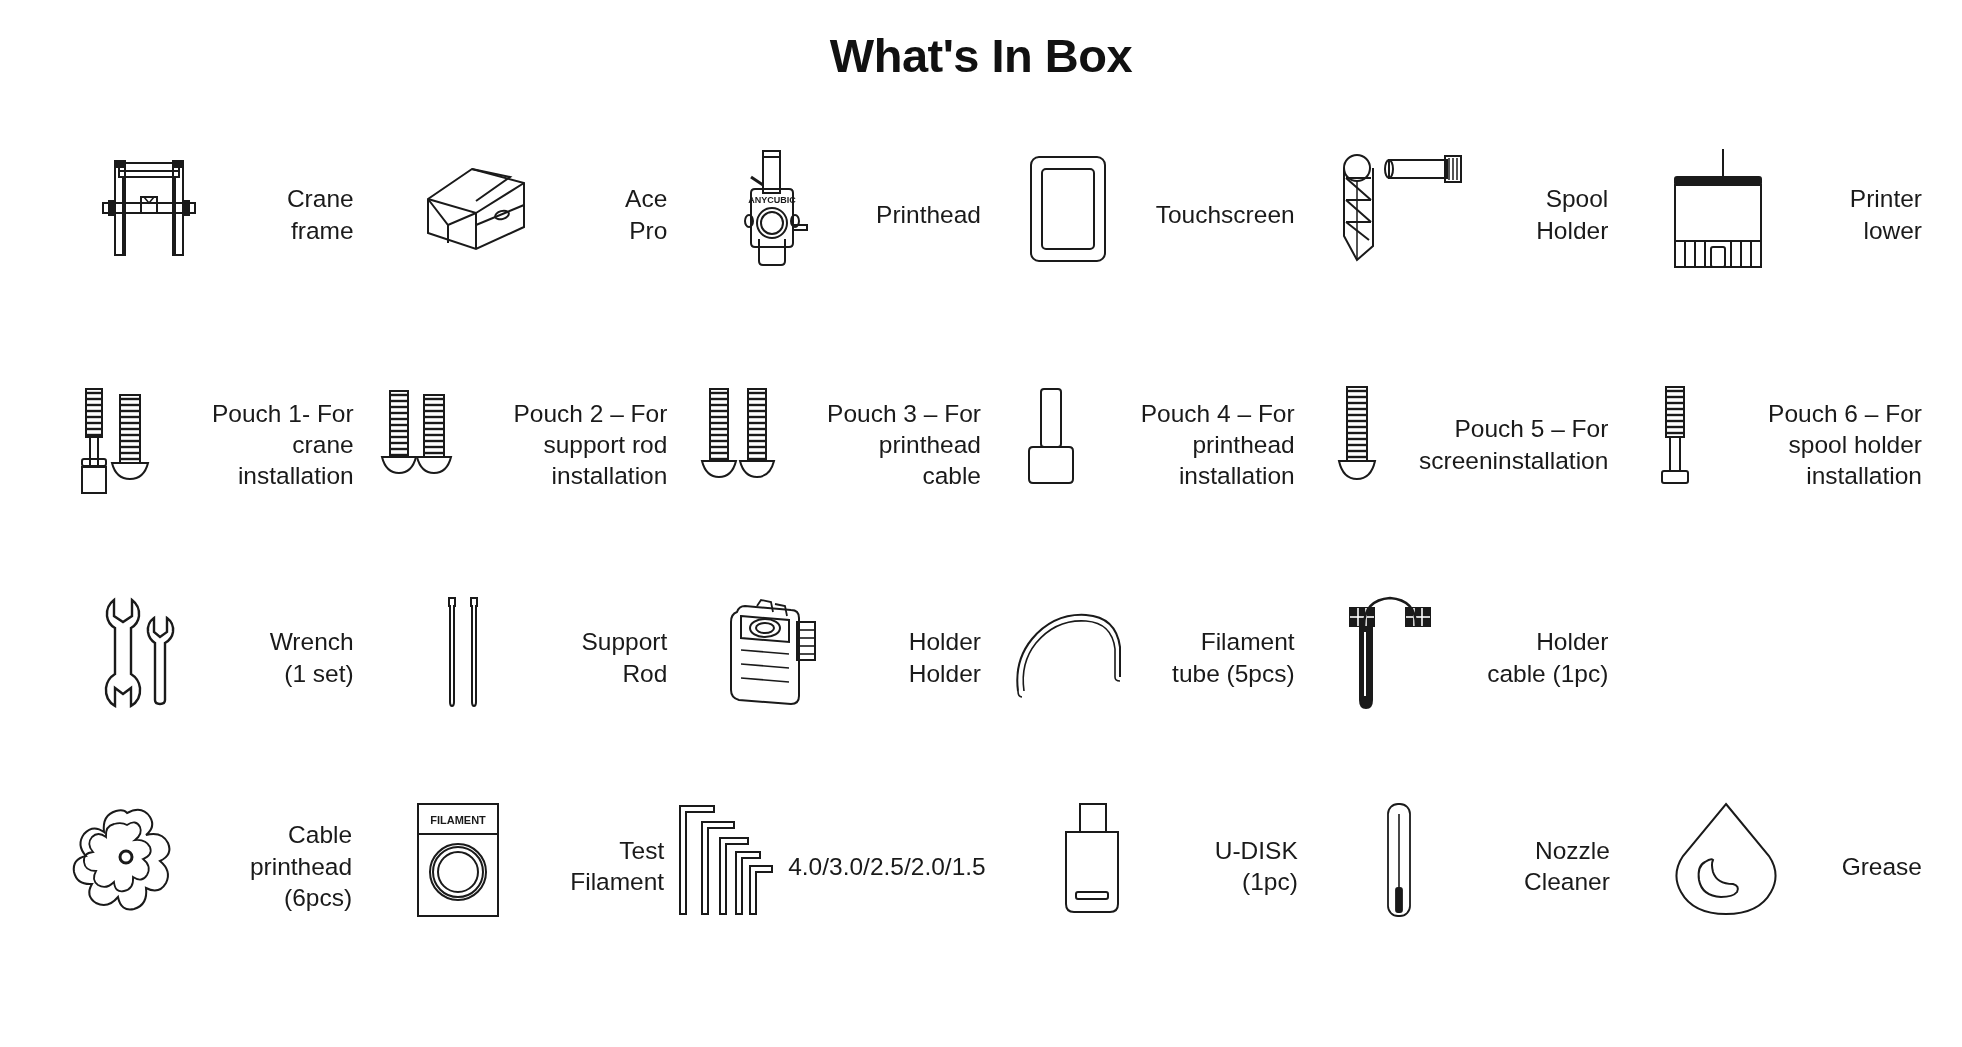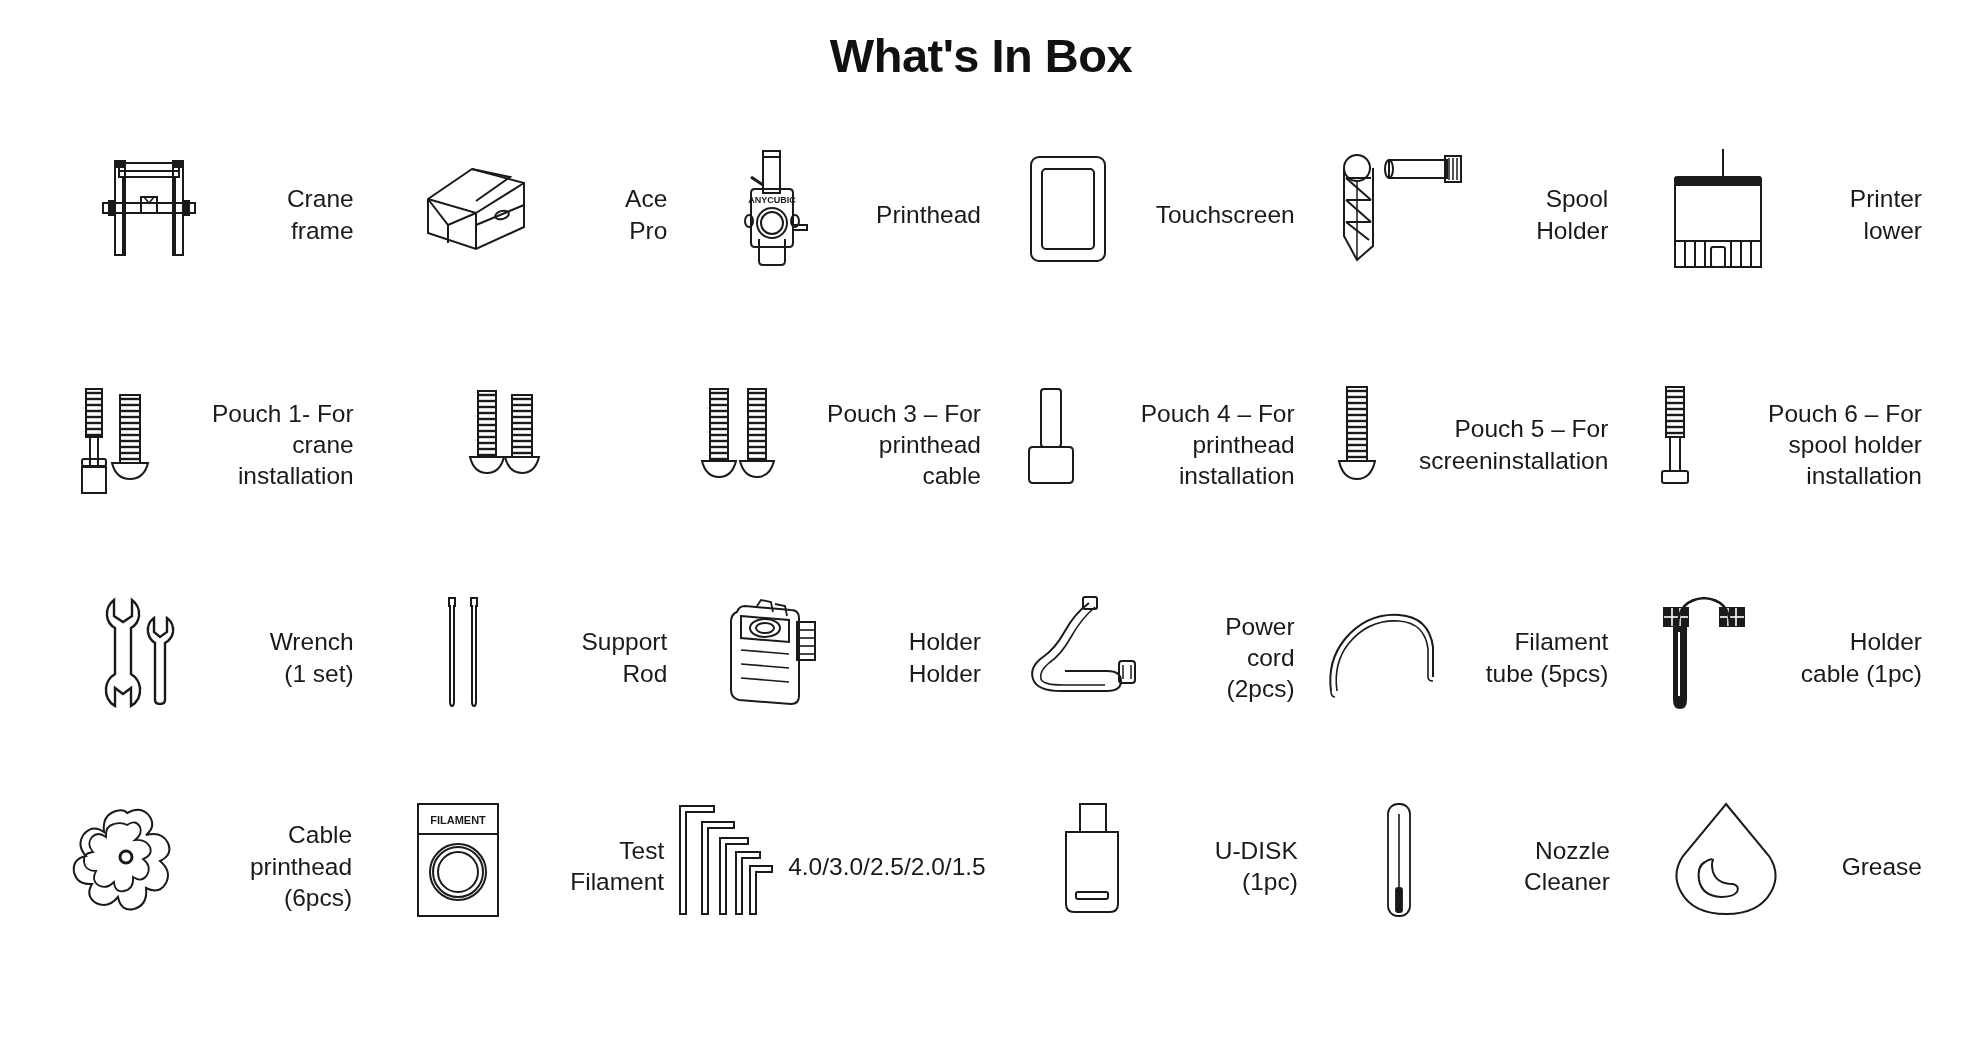--- a/index.html
+++ b/index.html
@@ -255,20 +255,21 @@
                 <line x1="14" y1="34" x2="34" y2="34"></line>
               <line x1="14" y1="40" x2="34" y2="40"></line>
                 <line x1="14" y1="46" x2="34" y2="46"></line>
               <line x1="14" y1="52" x2="34" y2="52"></line>
                 <line x1="14" y1="58" x2="34" y2="58"></line>
             </g>
             <path d="M7 62 L41 62 Q37 78 24 78 Q11 78 7 62 Z"></path>
           </g>
         </svg>
       </div>
+      <div class="cell-label">Pouch 2 – For support rod installation</div>
     </div>
 
     <div class="cell">
       <div class="icon-box">
         <svg width="104" height="120" viewBox="0 0 104 120" fill="none" stroke="#1a1a1a" stroke-width="2">
           <g>
             <rect x="18" y="8" width="18" height="72"></rect>
             <g stroke-width="2.4">
               <line x1="18" y1="12" x2="36" y2="12"></line>
                 <line x1="18" y1="18" x2="36" y2="18"></line>
@@ -400,33 +401,20 @@
           <line x1="84" y1="38" x2="102" y2="38" stroke-width="1.6"></line>
           <line x1="84" y1="46" x2="102" y2="46" stroke-width="1.6"></line>
           <line x1="84" y1="54" x2="102" y2="54" stroke-width="1.6"></line>
           <line x1="84" y1="62" x2="102" y2="62" stroke-width="1.6"></line>
           <path d="M28 58 L76 62 M28 72 L76 76 M28 86 L76 90" stroke-width="1.6"></path>
         </svg>
       </div>
       <div class="cell-label">Holder Holder</div>
     </div>
 
-    <div class="cell">
-      <div class="icon-box">
-        <svg width="124" height="110" viewBox="0 0 124 110" fill="none" stroke="#1a1a1a" stroke-width="2">
-          <path d="M74 6 Q60 16 50 34 Q40 52 28 60 Q14 70 18 82 Q22 94 46 94 L92 94 Q106 94 106 84 Q106 74 92 74 L50 74"></path>
-          <path d="M80 10 Q66 22 56 40 Q46 58 34 66 Q24 74 26 82 Q28 88 48 88 L90 88" stroke-width="1.6"></path>
-          <rect x="68" y="0" width="14" height="12" rx="2"></rect>
-          <rect x="104" y="64" width="16" height="22" rx="3"></rect>
-          <line x1="108" y1="68" x2="108" y2="82" stroke-width="1.5"></line>
-          <line x1="116" y1="68" x2="116" y2="82" stroke-width="1.5"></line>
-        </svg>
-      </div>
-      <div class="cell-label">Power cord (2pcs)</div>
-    </div>
 
     <div class="cell">
       <div class="icon-box">
         <svg width="130" height="110" viewBox="0 0 130 110" fill="none" stroke="#1a1a1a" stroke-width="2">
           <path d="M10 94 Q6 64 24 42 Q46 16 78 18 Q108 20 112 50 L112 80"></path>
           <path d="M16 94 Q12 66 28 46 Q48 22 78 24 Q104 26 107 52 L107 80" stroke-width="1.6"></path>
           <path d="M10 94 Q10 100 14 100" stroke-width="1.6"></path>
           <path d="M107 80 Q107 84 112 84" stroke-width="1.6"></path>
         </svg>
       </div>

